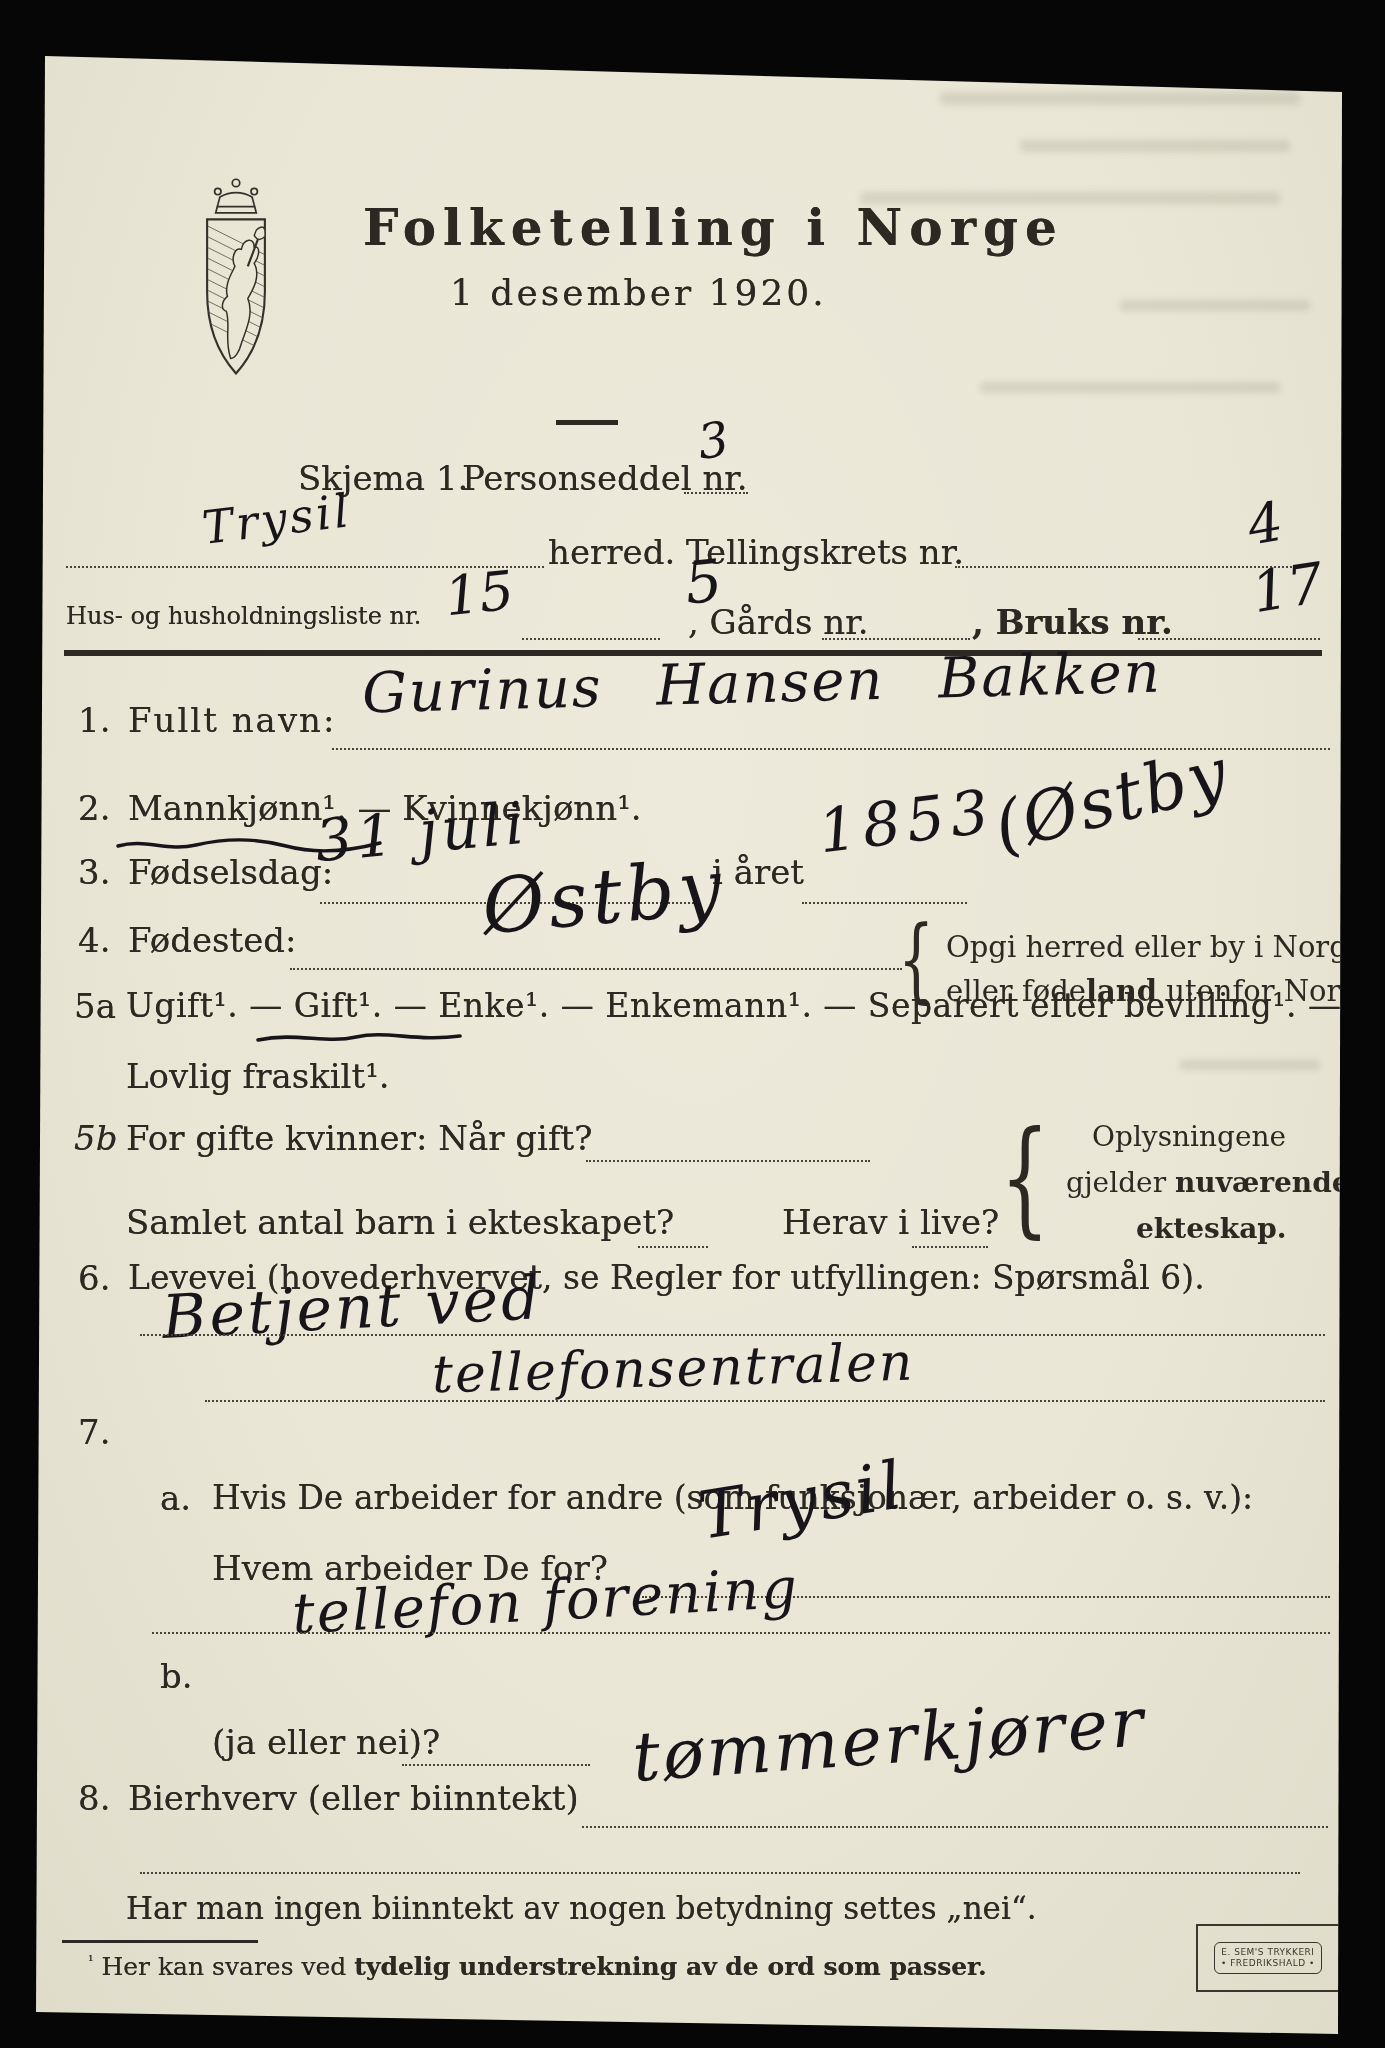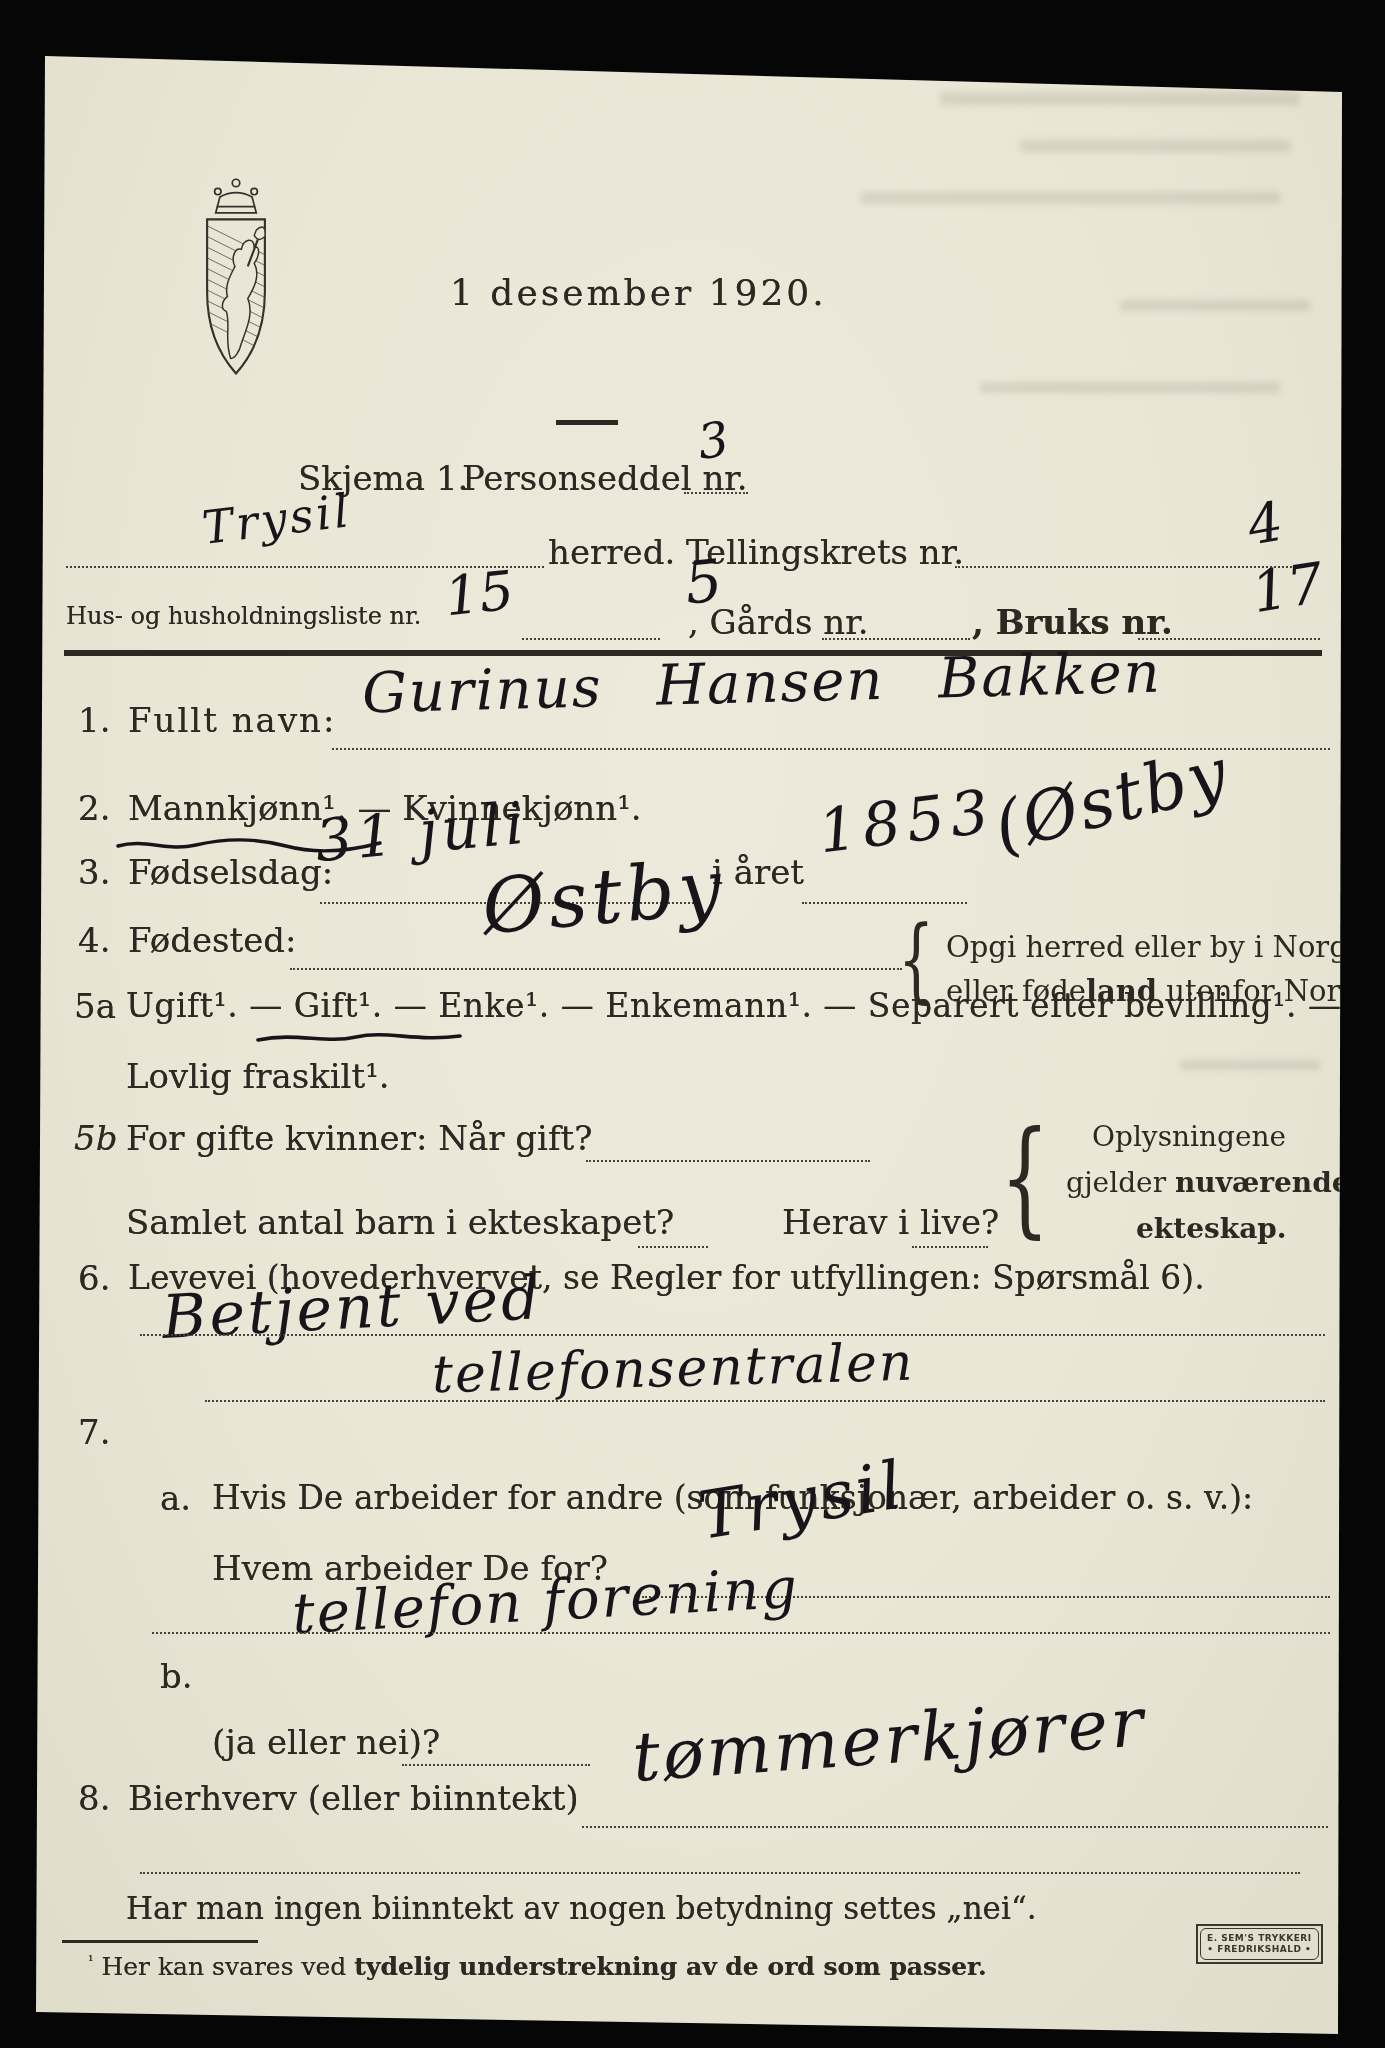--- a/index.html
+++ b/index.html
@@ -11,21 +11,21 @@
   .printed{position:absolute;color:#2c2822;white-space:nowrap;
            text-shadow:0 0 .6px rgba(44,40,34,.75);}
   .hand{position:absolute;color:#17151a;font-style:italic;white-space:nowrap;
         font-family:"DejaVu Serif","Liberation Serif",serif;}
   .dotted{position:absolute;height:0;border-bottom:2px dotted #46413a;}
   .rule{position:absolute;background:#2c2822;}
   .brace{position:absolute;color:#2c2822;font-weight:normal;transform:scaleX(.62);transform-origin:left center;}
   .note{position:absolute;color:#2c2822;white-space:nowrap;font-size:29px;}
   .squiggle{position:absolute;}
   .bleed{position:absolute;background:rgba(112,106,88,.16);filter:blur(3px);border-radius:4px;}
-  .stamp{position:absolute;border:2px solid #3a362e;padding:2px;background:transparent;font-weight:bold;}
+  .stamp{position:absolute;border:2px solid #3a362e;padding:16px;background:transparent;}
   .stamp-inner{border:1px solid #3a362e;border-radius:6px;padding:4px 6px;text-align:center;
                font-family:"DejaVu Sans","Liberation Sans",sans-serif;font-size:9px;line-height:11px;
                color:#3a362e;letter-spacing:.5px;white-space:nowrap;}
   sup.fm{font-size:.55em;vertical-align:super;}
   b{font-weight:bold;}
 </style>
 </head>
 <body>
 
 <div id="screen">
@@ -64,20 +64,21 @@
             <line x1="-40" y1="120" x2="120" y2="200"></line>
         </g>
         <g clip-path="url(#shieldClip)">
           <path d="M30,178 C24,160 30,148 26,134 C20,132 22,124 27,120 C24,110 30,100 34,92 C30,84 34,74 40,76 C42,66 52,64 52,74 C58,72 57,83 52,89 C58,100 52,112 46,122 C52,136 44,152 40,164 C38,172 34,178 30,178 Z" fill="#e9e6d6" stroke="#35312a" stroke-width="1.4"></path>
           <line x1="46" y1="92" x2="58" y2="60" stroke="#35312a" stroke-width="2"></line>
           <path d="M54,58 Q63,50 62,64 Q56,70 52,63 Z" fill="#e9e6d6" stroke="#35312a" stroke-width="1.3"></path>
         </g>
       </svg>
     </div>
 
+    <div class="printed" style="left:363px;top:198px;font-size:50px;letter-spacing:7px;font-weight:bold;">Folketelling i Norge</div>
     <div class="printed" style="left:450px;top:272px;font-size:36px;letter-spacing:3px;">1 desember 1920.</div>
     <div class="rule" style="left:556px;top:420px;width:62px;height:5px;"></div>
 
     <div class="printed" style="left:298px;top:458px;font-size:34px;">Skjema 1.</div>
     <div class="printed" style="left:462px;top:458px;font-size:34px;">Personseddel nr.</div>
     <div class="dotted" style="left:684px;top:492px;width:64px;"></div>
     <div class="hand" style="left:698px;top:412px;font-size:48px;transform:rotate(-8deg);">3</div>
 
     <div class="dotted" style="left:66px;top:566px;width:478px;"></div>
     <div class="hand" style="left:202px;top:492px;font-size:46px;transform:rotate(-7deg);letter-spacing:3px;">Trysil</div>

